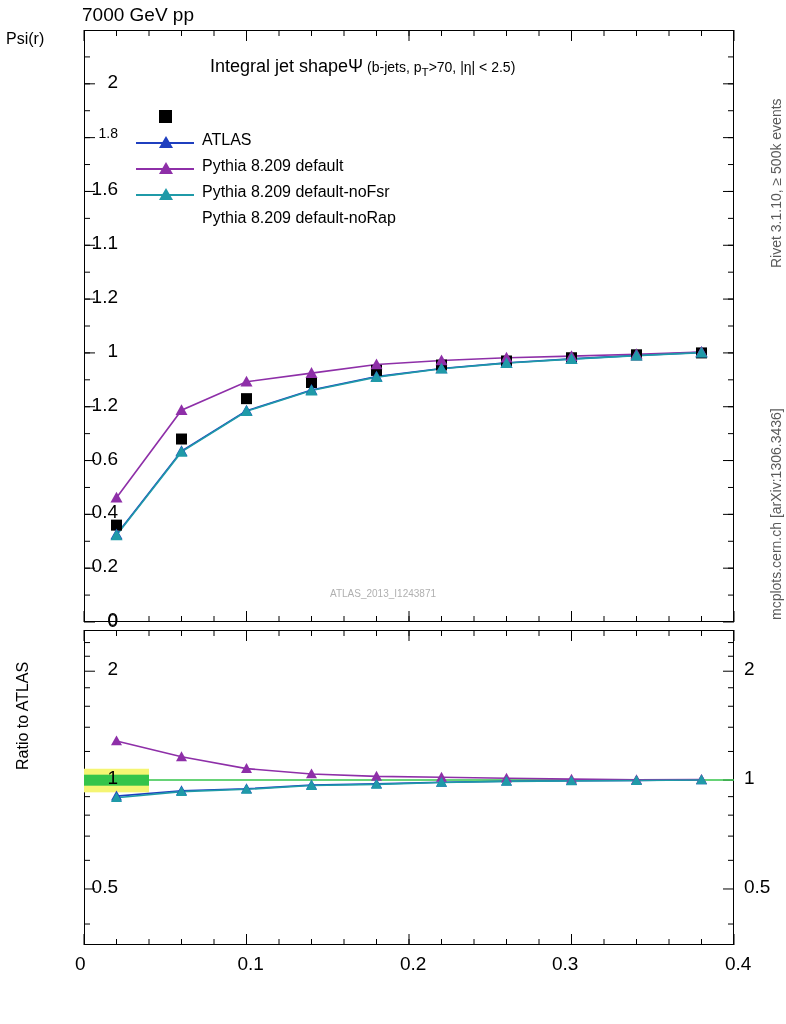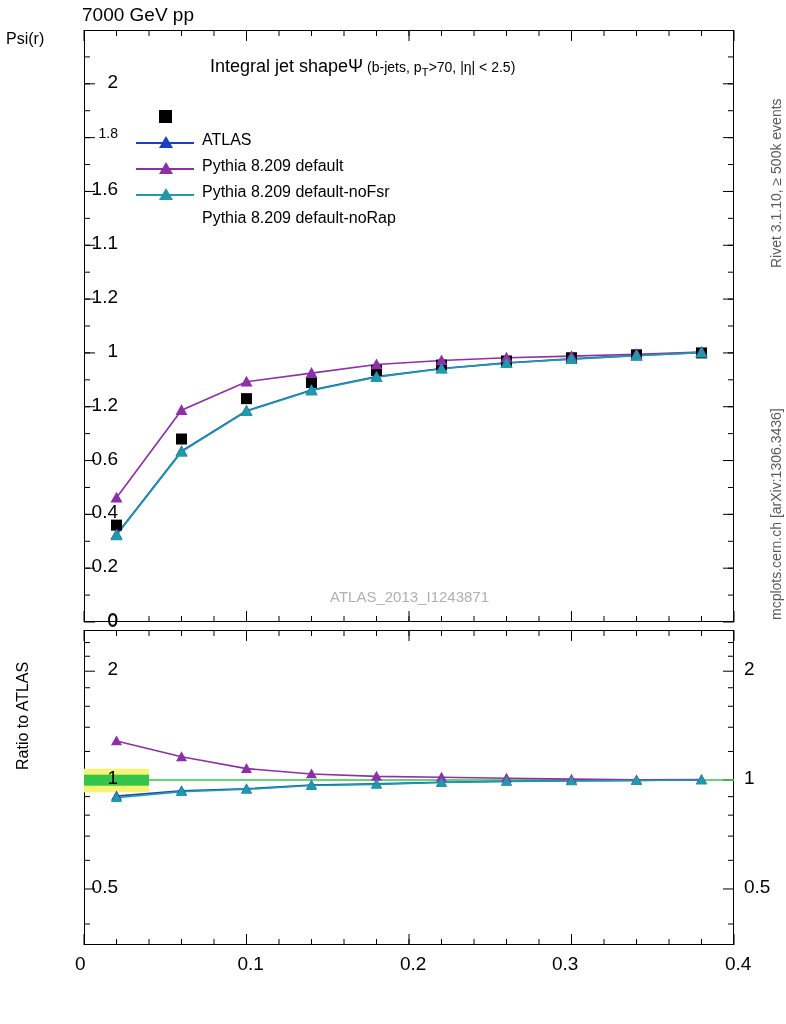--- a/index.html
+++ b/index.html
@@ -35,21 +35,21 @@
   
   #legend{position:absolute;left:130px;top:104px;font-size:15px;}
   .lgrow{position:relative;height:26px;}
   .lgtext{position:absolute;left:72px;top:3px;font-size:16px;white-space:nowrap;margin-top:24px;}
   .lgline{position:absolute;left:6px;top:12px;width:58px;height:2px;}
   .lgmark{position:absolute;left:29px;top:6px;}
   .sq{width:13px;height:13px;background:#000;}
   .tri{width:0;height:0;border-left:7px solid transparent;border-right:7px solid transparent;border-bottom:12px solid #000;}
 
   
-  #watermark{left:330px;top:588px;font-size:15px;color:#b0b0b0;}
+  #watermark{left:330px;top:588px;font-size:10px;color:#b0b0b0;}
 
   svg{position:absolute;left:0;top:0;overflow:visible;}
 </style>
 </head>
 <body>
 
 <div id="root">
 
   <div class="txt" id="hdr-left">7000 GeV pp</div>
   <div class="txt" id="hdr-right">t̄t</div>

